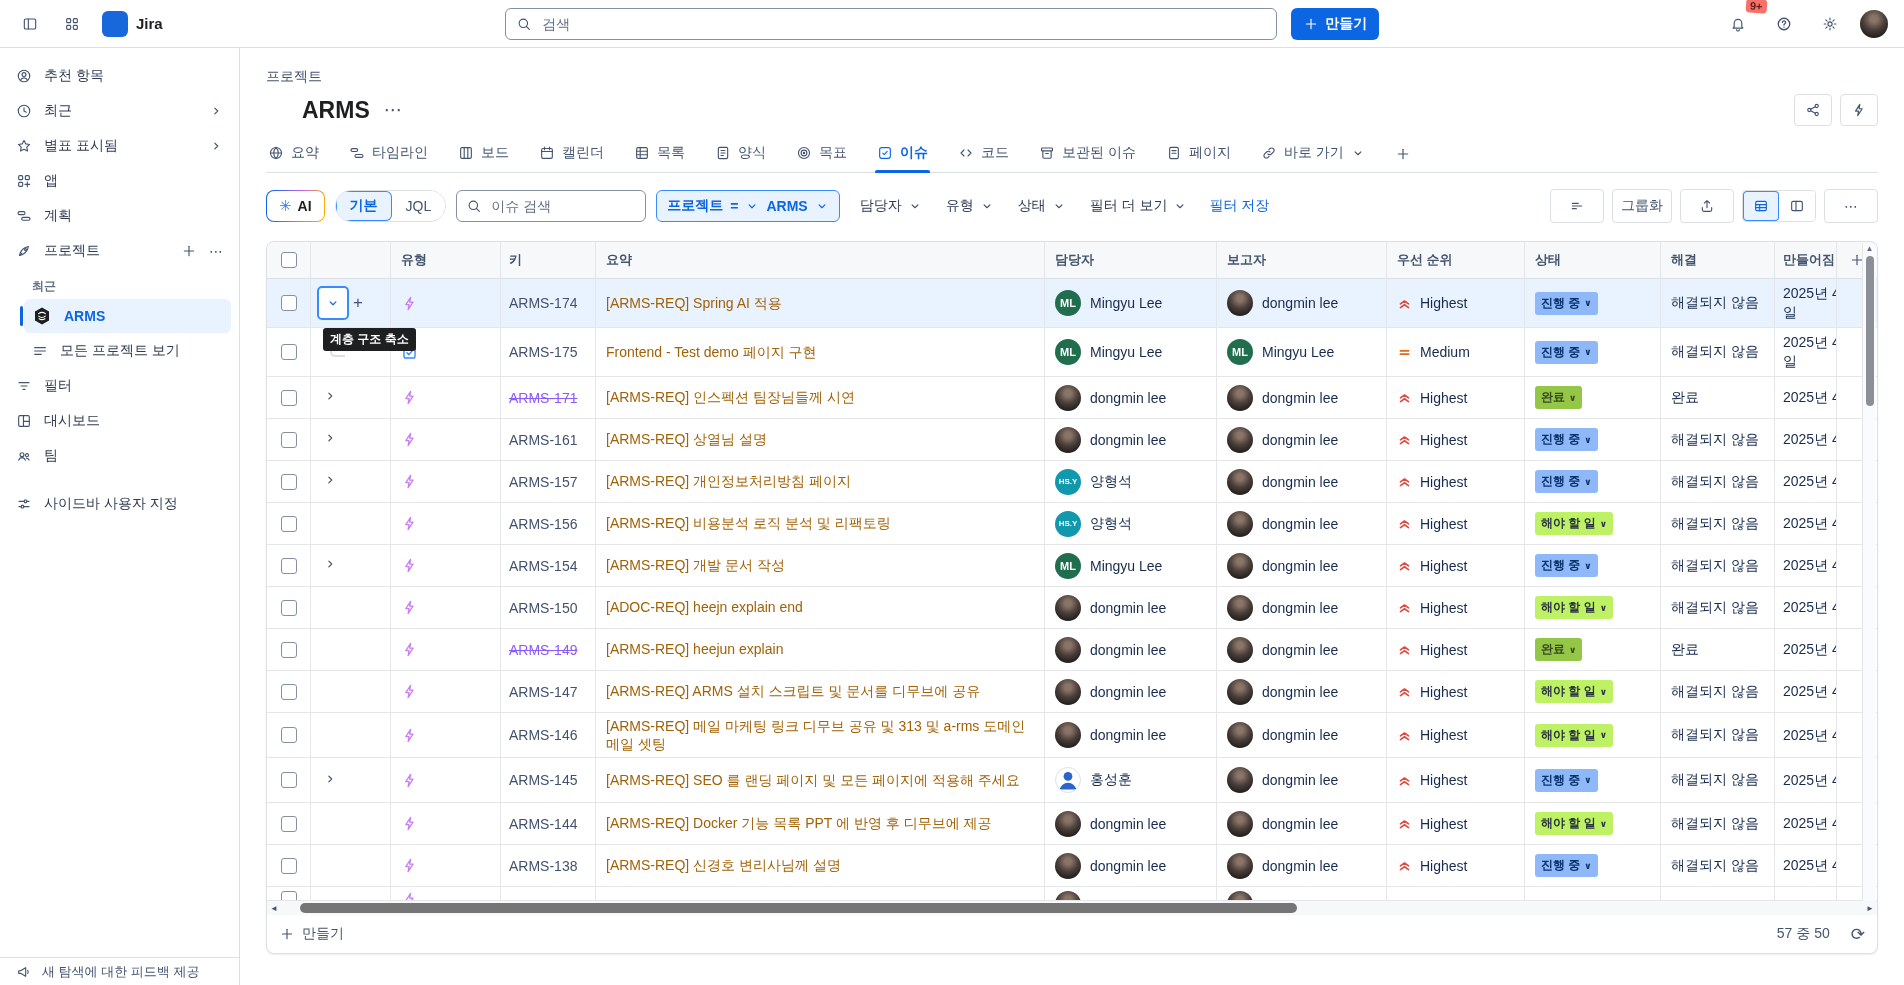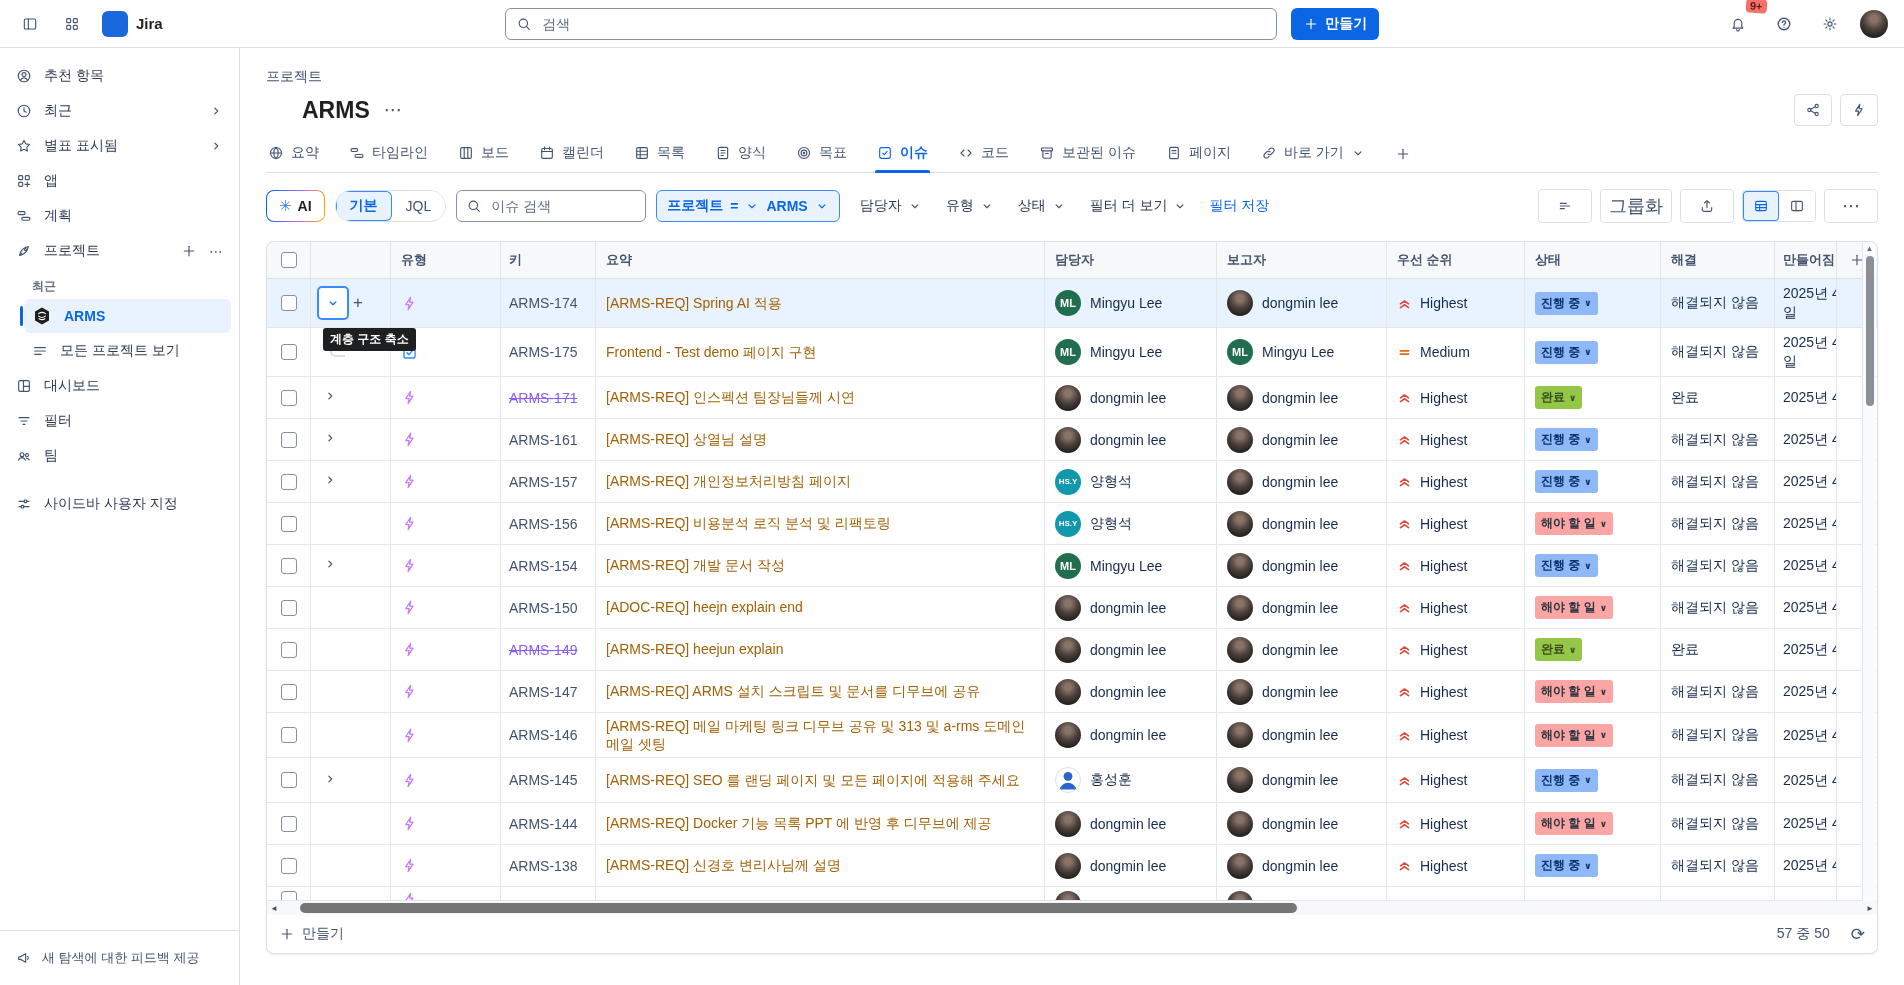--- a/index.html
+++ b/index.html
@@ -40,21 +40,21 @@
             cursor:pointer;position:relative;color:#2F3B52;}
   .nav-item .lbl{flex:1;white-space:nowrap;overflow:hidden;}
   .nav-item .right{display:flex;align-items:center;gap:12px;color:#44546F;}
   .nav-sub{margin-left:24px;}
   .nav-label{margin:10px 8px 4px 32px;font-size:12px;color:#626F86;font-weight:bold;}
   .nav-item.selected{background:#E9F2FF;color:#0C66E4;font-weight:bold;}
   .nav-item.selected .icn{color:#0C66E4;}
   .sel-bar{position:absolute;left:-4px;top:7px;bottom:7px;width:3px;border-radius:2px;background:#0C66E4;}
   .proj-ic{width:20px;height:20px;flex:none;}
   .nav-gap{height:12px;}
-  .sb-foot{position:absolute;left:0;right:0;bottom:0;border-top:1px solid #DCDFE4;height:55px;
+  .sb-foot{position:absolute;left:0;right:0;bottom:0;border-top:1px solid #DCDFE4;height:28px;
            display:flex;align-items:center;gap:10px;padding:0 16px;color:#44546F;font-size:13px;cursor:pointer;background:#fff;box-sizing:border-box;margin-top:40px;}
 
   
   .main{position:absolute;top:48px;left:240px;right:0;bottom:0;overflow:hidden;padding:0 26px;box-sizing:border-box;}
   .breadcrumb{margin-top:20px;font-size:14px;color:#44546F;cursor:pointer;display:inline-block;}
   .title-row{margin-top:8px;display:flex;align-items:center;gap:10px;}
   .page-title{font-size:23px;font-weight:bold;color:#1E1F21;}
   .title-more{color:#44546F;font-size:18px;letter-spacing:1px;cursor:pointer;padding:0 4px;border-radius:4px;}
   .title-actions{margin-left:auto;display:flex;gap:8px;}
   .sq-btn{width:36px;height:30px;border:1px solid #DCDFE4;background:#fff;border-radius:4px;
@@ -79,21 +79,21 @@
                 gap:7px;padding:0 9px;box-sizing:border-box;}
   .issue-search input{border:none;outline:none;flex:1;min-width:0;font-size:14px;font-family:inherit;background:transparent;color:#172B4D;}
   .issue-search input::placeholder{color:#626F86;}
   .proj-pill{height:32px;border:1px solid #388BFF;background:#E9F2FF;border-radius:6px;display:flex;align-items:center;
              gap:7px;padding:0 10px;color:#0C66E4;font-weight:bold;cursor:pointer;box-sizing:border-box;}
   .drop-btn{height:32px;border:none;background:transparent;border-radius:6px;display:flex;align-items:center;gap:6px;
             padding:0 10px;color:#2F3B52;cursor:pointer;font-family:inherit;font-size:14px;white-space:nowrap;}
   .save-link{color:#0C66E4;cursor:pointer;white-space:nowrap;margin-left:2px;}
   .fb-right{margin-left:auto;display:flex;align-items:center;gap:8px;}
   .ctl-btn{height:32px;min-width:36px;border:1px solid #DCDFE4;background:#fff;border-radius:4px;display:flex;
-           align-items:center;justify-content:center;gap:6px;padding:0 8px;cursor:pointer;color:#44546F;font-family:inherit;font-size:18px;}
+           align-items:center;justify-content:center;gap:6px;padding:0 8px;cursor:pointer;color:#44546F;font-family:inherit;font-size:14px;}
   .view-pair{display:flex;border:1px solid #DCDFE4;border-radius:4px;overflow:hidden;height:32px;box-sizing:border-box;}
   .view-opt{width:36px;display:flex;align-items:center;justify-content:center;cursor:pointer;color:#44546F;background:#fff;}
   .view-opt.on{background:#E9F2FF;color:#0C66E4;box-shadow:inset 0 0 0 1px #388BFF;border-radius:4px;}
 
   
   .tablewrap{position:relative;margin-top:18px;border:1px solid #DCDFE4;border-radius:8px;background:#fff;
              box-shadow:0 1px 2px rgba(9,30,66,.08);}
   .t-head,.t-row{display:flex;align-items:stretch;}
   .t-head{height:36px;background:#F7F8F9;border-bottom:1px solid #DCDFE4;border-radius:8px 8px 0 0;}
   .cell{border-right:1px solid #E4E6EA;box-sizing:border-box;display:flex;align-items:center;padding:0 10px;overflow:hidden;}
@@ -120,21 +120,21 @@
   .key-strike{text-decoration:line-through;color:#8b5cf6;}
   .sum-txt{color:#a16207;line-height:1.3;display:-webkit-box;-webkit-line-clamp:2;-webkit-box-orient:vertical;overflow:hidden;cursor:pointer;}
   .usr{display:flex;align-items:center;gap:9px;min-width:0;}
   .usr .avatar{width:26px;height:26px;}
   .usr .nm{white-space:nowrap;overflow:hidden;color:#172B4D;}
   .pri{display:flex;align-items:center;gap:8px;white-space:nowrap;}
   .loz{display:inline-flex;align-items:center;gap:4px;padding:3px 6px;border-radius:3px;font-size:12px;font-weight:bold;cursor:pointer;white-space:nowrap;}
   .loz .lch{font-size:9px;}
   .loz-inprogress{background:#8FB8F8;color:#09326C;}
   .loz-done{background:#94C748;color:#37471F;}
-  .loz-todo{background:#fca5a5;color:#2A353F;}
+  .loz-todo{background:#bef264;color:#2A353F;}
   .res-txt{white-space:nowrap;color:#172B4D;}
   .cre-txt{color:#172B4D;line-height:1.35;white-space:nowrap;}
   .exp-btn{width:28px;height:30px;border:2px solid #388BFF;border-radius:5px;background:#fff;display:flex;
            align-items:center;justify-content:center;color:#0C66E4;cursor:pointer;}
   .plus-mini{color:#44546F;font-size:17px;margin-left:4px;cursor:pointer;}
   .chev-collapsed{color:#44546F;cursor:pointer;margin-left:6px;}
   .connector{width:13px;height:15px;border-left:2px solid #DCDFE4;border-bottom:2px solid #DCDFE4;
              border-bottom-left-radius:5px;margin-left:13px;margin-top:-8px;}
   .tooltip{position:absolute;left:56px;top:86px;background:#1E1F21;color:#fff;font-size:12px;font-weight:bold;
            padding:3px 7px;border-radius:3px;white-space:nowrap;z-index:20;}
@@ -336,34 +336,34 @@
         <svg viewBox="0 0 24 24" width="16" height="16" fill="none" stroke="currentColor" stroke-width="1.7" stroke-linecap="round" stroke-linejoin="round">
           <path d="M4 7h16M4 12h16M4 17h10"></path>
         </svg>
       </span>
     <span class="lbl">모든 프로젝트 보기</span>
   </div>
   <div id="sb-bottom">
       <div class="nav-item">
         <span class="icn">
           <svg viewBox="0 0 24 24" width="16" height="16" fill="none" stroke="currentColor" stroke-width="1.7" stroke-linecap="round" stroke-linejoin="round">
+            <path d="M4.5 7h15M7.5 12h9M10.5 17h3"></path>
+          </svg>
+        </span>
+        <span class="lbl">필터</span>
+      </div>
+      <div class="nav-item">
+        <span class="icn">
+          <svg viewBox="0 0 24 24" width="16" height="16" fill="none" stroke="currentColor" stroke-width="1.7" stroke-linecap="round" stroke-linejoin="round">
             <rect x="4" y="4" width="16" height="16" rx="2"></rect>
             <line x1="11.2" y1="4" x2="11.2" y2="20"></line>
             <line x1="11.2" y1="12.5" x2="20" y2="12.5"></line>
           </svg>
         </span>
         <span class="lbl">대시보드</span>
-      </div>
-      <div class="nav-item">
-        <span class="icn">
-          <svg viewBox="0 0 24 24" width="16" height="16" fill="none" stroke="currentColor" stroke-width="1.7" stroke-linecap="round" stroke-linejoin="round">
-            <path d="M4.5 7h15M7.5 12h9M10.5 17h3"></path>
-          </svg>
-        </span>
-        <span class="lbl">필터</span>
       </div>
       <div class="nav-item">
         <span class="icn">
           <svg viewBox="0 0 24 24" width="16" height="16" fill="none" stroke="currentColor" stroke-width="1.7" stroke-linecap="round" stroke-linejoin="round">
             <circle cx="9" cy="10" r="2.9"></circle>
             <circle cx="16.4" cy="10.8" r="2.3"></circle>
             <path d="M4 18.2c.9-2.5 2.7-3.8 5-3.8s4.1 1.3 5 3.8"></path>
             <path d="M15.7 15.1c1.9.2 3.3 1.2 3.9 2.8"></path>
           </svg>
         </span>

